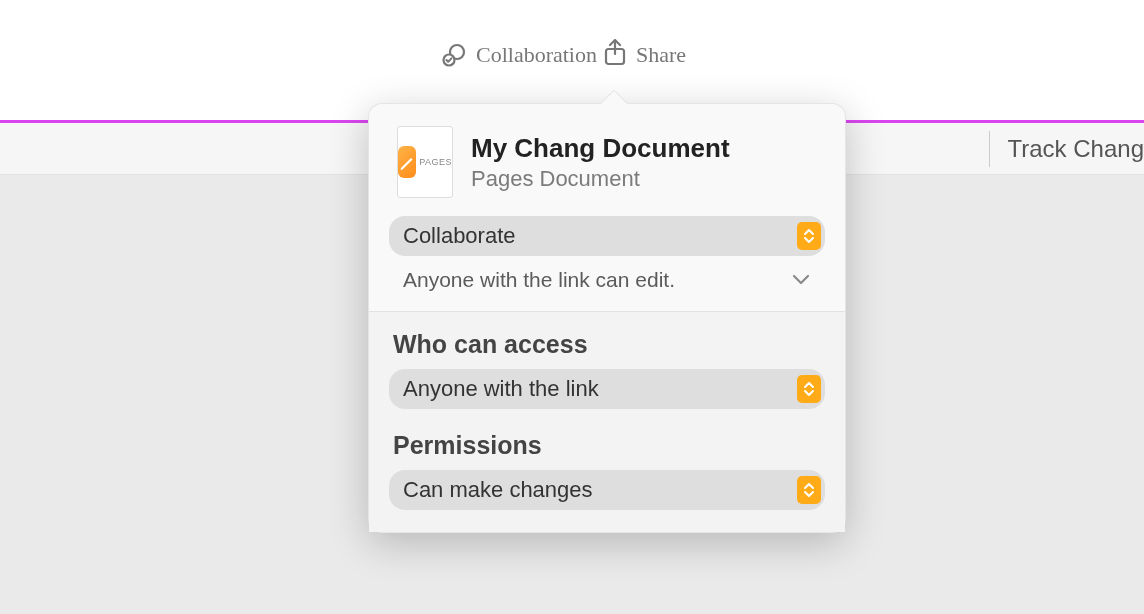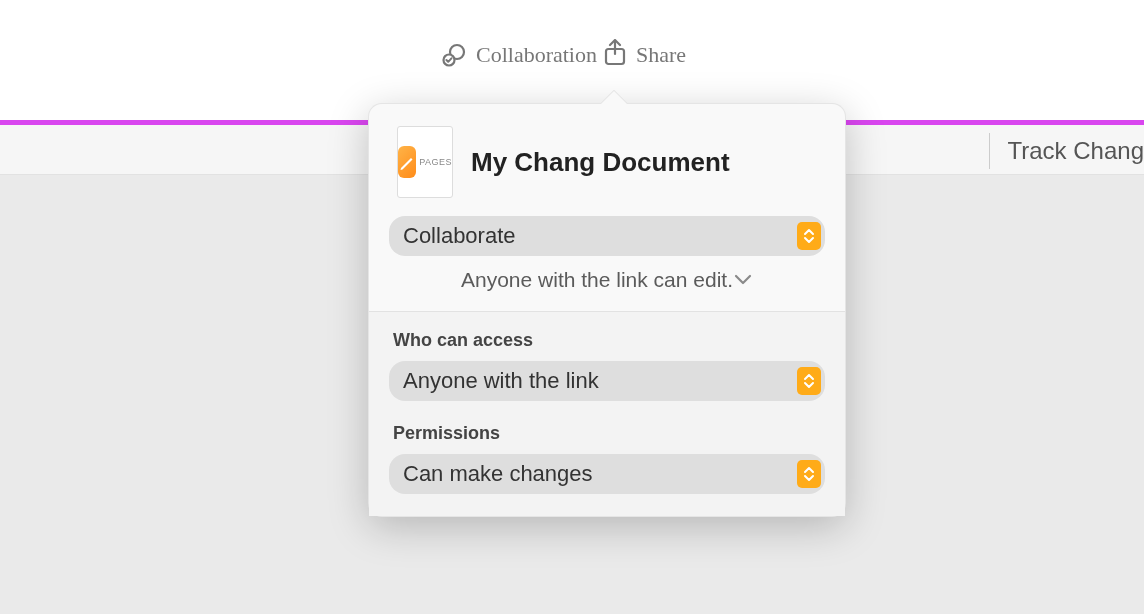--- a/index.html
+++ b/index.html
@@ -27,21 +27,21 @@
     display: flex; align-items: center; justify-content: center;
   }
 
   .subtoolbar {
     position: absolute;
     top: 120px;
     left: 0;
     width: 100%;
     height: 55px;
     background: #f6f6f6;
-    border-top: 5px solid #d946ef;
+    border-top: 3px solid #d946ef;
     border-bottom: 1px solid #e2e2e2;
   }
   .track-changes {
     position: absolute;
     right: 0;
     top: 8px;
     font-size: 24px;
     color: #555;
     padding-left: 18px;
     border-left: 1px solid #ccc;
@@ -150,35 +150,35 @@
     border-radius: 5px;
     display: flex;
     flex-direction: column;
     align-items: center;
     justify-content: center;
   }
 
   .disclosure {
     display: flex;
     align-items: center;
-    justify-content: center;
+    justify-content: space-between;
     padding: 10px 14px 0 14px;
   }
   .disclosure-text {
     font-size: 21px;
     color: #5b5b5b;
     line-height: 1.3;
     max-width: 280px;
   }
   .chevron {
     color: #8a8a8a;
   }
 
   .section-heading {
-    font-size: 18px;
+    font-size: 25px;
     font-weight: 600;
     color: #444;
     margin: 0 0 10px 4px;
   }
 
   .field-block + .field-block { margin-top: 22px; }
 </style>
 </head>
 <body>
 
@@ -219,20 +219,21 @@
     <div class="doc-icon">
       <div class="doc-icon-inner">
         <svg width="18" height="18" viewBox="0 0 18 18">
           <path d="M3 15 L13 5 l1.5 1.5 L4.5 16.5 L2.5 17 z" fill="#fff"></path>
         </svg>
       </div>
       <div class="doc-icon-label">PAGES</div>
     </div>
     <div class="doc-titles">
       <div class="doc-title">My Chang Document</div>
+      <div class="doc-type">Pages Document</div>
     </div>
   </div>
 
   <div class="section-top">
     <div class="selector">
       <span class="selector-label">Collaborate</span>
       <span class="stepper">
         <svg width="12" height="18" viewBox="0 0 12 18">
           <path d="M2 7 L6 3 L10 7" fill="none" stroke="#fff" stroke-width="2" stroke-linecap="round" stroke-linejoin="round"></path>
           <path d="M2 11 L6 15 L10 11" fill="none" stroke="#fff" stroke-width="2" stroke-linecap="round" stroke-linejoin="round"></path>

